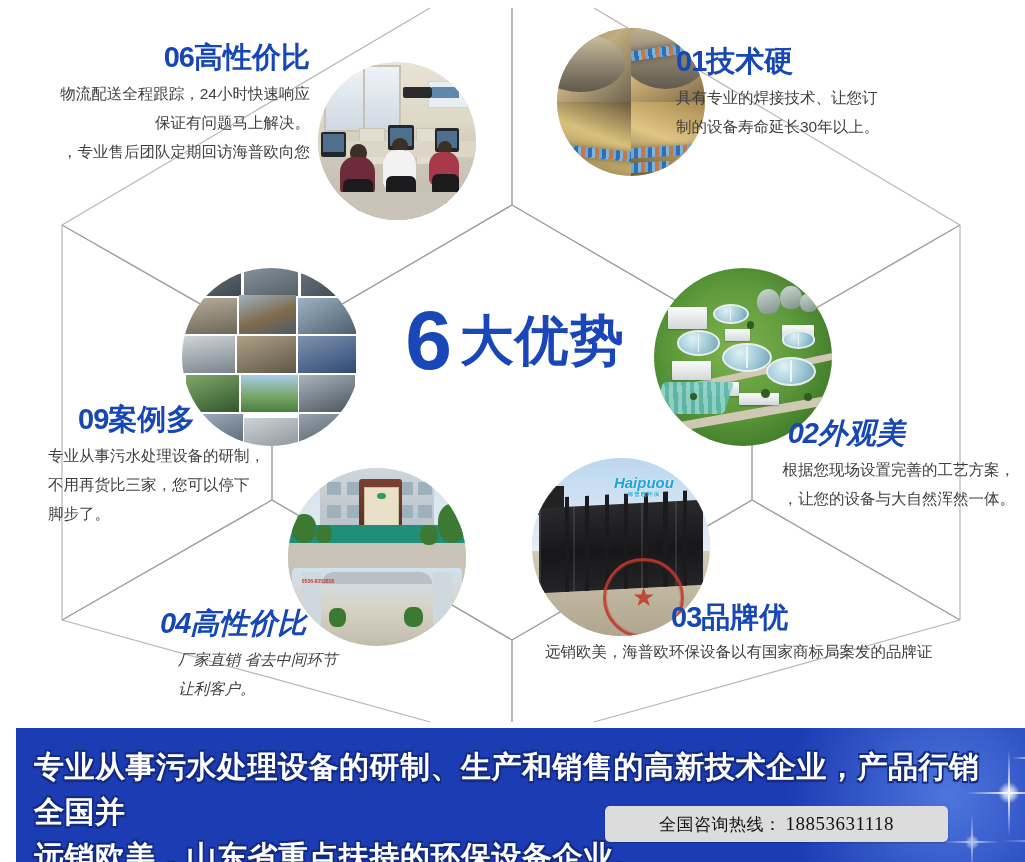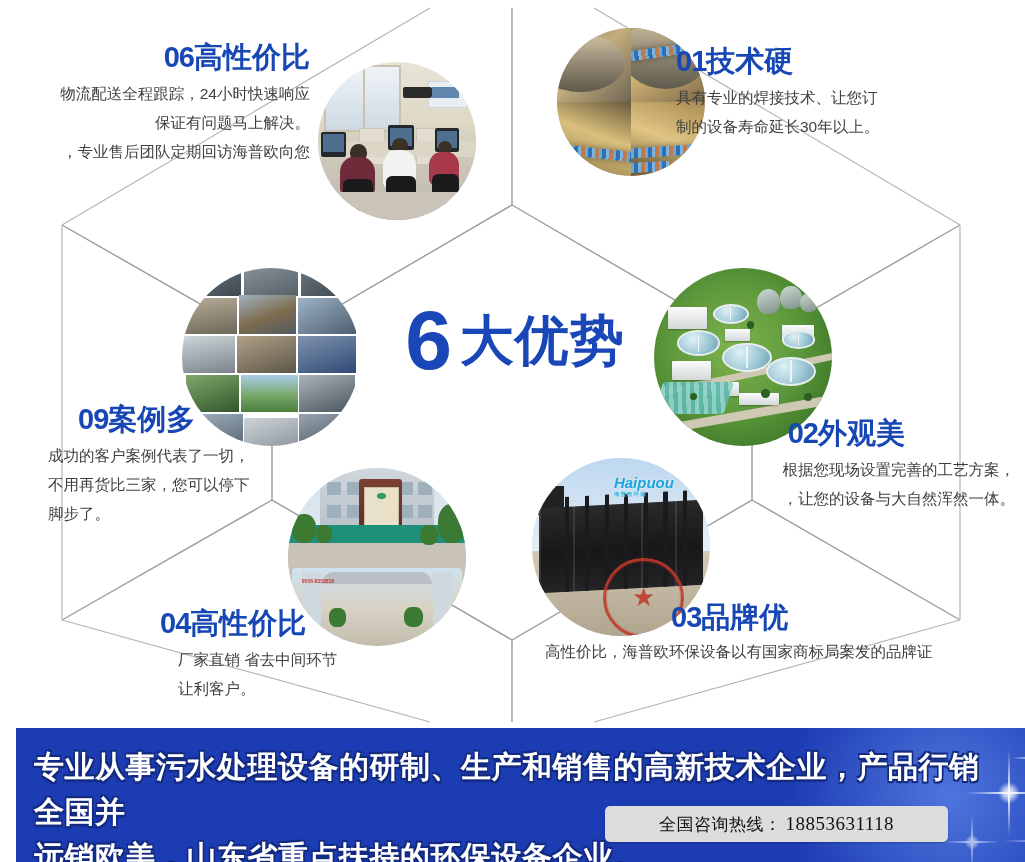--- a/index.html
+++ b/index.html
@@ -106,21 +106,21 @@
     border:2px solid #e8eef0;}
   .ph-aerial .tank:after{content:"";position:absolute;left:48%;top:6%;width:4%;height:88%;background:#eef5f7;}
   .ph-aerial .bld{position:absolute;background:linear-gradient(180deg,#fbfbfb,#d4d8d8);border-radius:1px;
     box-shadow:0 1px 2px rgba(0,0,0,.25);}
   .ph-aerial .dome{position:absolute;border-radius:50% 50% 42% 42%;
     background:linear-gradient(160deg,#cfd9d4,#7d9187);}
   .ph-aerial .road{position:absolute;background:#cfc9b4;}
   .ph-aerial .tree{position:absolute;border-radius:50%;background:#2d5e22;}
 
   
-  .ph-tank{background:linear-gradient(180deg,#cfe0ef 0%,#e2ecf4 32%,#cfc7b4 55%,#bdb4a0 100%);}
+  .ph-tank{background:linear-gradient(180deg,#cfe0ef 0%,#e2ecf4 32%,#cfc7b4 55%,#bdb4a0 100%);text-align:center;}
   .ph-tank .sky{position:absolute;left:0;top:0;width:100%;height:52%;
     background:linear-gradient(180deg,#bcd7ef,#e6eef5);}
   .ph-tank .ground{position:absolute;left:0;bottom:0;width:100%;height:30%;
     background:linear-gradient(180deg,#c4b9a2,#b0a58e);}
   .ph-tank .body{position:absolute;left:4%;top:26%;width:92%;height:48%;
     background:linear-gradient(180deg,#2a2a2c,#17171a 55%,#242427);
     transform:skewY(-3deg);}
   .ph-tank .body:before{
     content:"";position:absolute;left:0;top:0;width:100%;height:100%;
     background:repeating-linear-gradient(90deg,rgba(255,255,255,.10) 0 2px,transparent 2px 34px);}
@@ -316,21 +316,21 @@
       <div class="cell" style="left:6%;top:82%;width:28%;height:18%;background:linear-gradient(160deg,#9fb0be,#5b6874);"></div>
       <div class="cell" style="left:35%;top:84%;width:30%;height:18%;background:linear-gradient(160deg,#cdd4d9,#8b939a);"></div>
       <div class="cell" style="left:66%;top:82%;width:28%;height:18%;background:linear-gradient(160deg,#98a4b0,#4d5861);"></div>
     </div>
   </div>
   <div class="feat ta-l" style="left:48px;top:404px;width:300px;">
     <div class="title" style="padding-left:30px;">
       <span class="num">09</span><span>案例多</span>
     </div>
     <div class="desc" style="margin-top:8px;">
-      <div>成功的客户案例代表了一切，</div>
+      <div>专业从事污水处理设备的研制，</div>
       <div>不用再货比三家，您可以停下</div>
       <div>脚步了。</div>
     </div>
   </div>
 
   <div class="circ ph-aerial" style="left:654px;top:268px;width:178px;height:178px;">
     <div class="inner">
       <div class="road" style="left:-5%;top:58%;width:115%;height:4%;transform:rotate(-12deg);"></div>
       <div class="road" style="left:-5%;top:80%;width:115%;height:5%;transform:rotate(-10deg);"></div>
       <div class="bld" style="left:8%;top:22%;width:22%;height:12%;"></div>
@@ -348,21 +348,21 @@
       <div class="tank" style="left:63%;top:50%;width:26%;height:14%;"></div>
       <div class="tank" style="left:72%;top:35%;width:16%;height:8%;"></div>
       <div class="field"></div>
       <div class="tree" style="left:52%;top:30%;width:4%;height:4%;"></div>
       <div class="tree" style="left:60%;top:68%;width:5%;height:5%;"></div>
       <div class="tree" style="left:20%;top:70%;width:4%;height:4%;"></div>
       <div class="tree" style="left:84%;top:70%;width:5%;height:5%;"></div>
     </div>
   </div>
   <div class="feat ta-r" style="left:700px;top:418px;width:315px;">
-    <div class="title" style="padding-right:110px;">
+    <div class="title" style="padding-right:110px;font-style:italic;">
       <span class="num">02</span><span>外观美</span>
     </div>
     <div class="desc" style="margin-top:8px;">
       <div>根据您现场设置完善的工艺方案，</div>
       <div>，让您的设备与大自然浑然一体。</div>
     </div>
   </div>
 
   <div class="circ ph-gate" style="left:288px;top:468px;width:178px;height:178px;">
     <div class="inner">
@@ -390,21 +390,21 @@
       <div class="lower">
         <div class="pill" style="left:6%;"></div>
         <div class="pill" style="right:6%;"></div>
         <div class="arch"></div>
         <div class="red">0536-8353818</div>
         <div class="bush" style="left:22%;top:54%;width:10%;height:26%;border-radius:40%;"></div>
         <div class="bush" style="left:66%;top:52%;width:11%;height:28%;border-radius:40%;"></div>
       </div>
     </div>
   </div>
-  <div class="feat ta-l" style="left:160px;top:608px;width:320px;">
+  <div class="feat ta-l" style="left:160px;top:608px;width:320px;font-style:italic;">
     <div class="title">
       <span class="num">04</span><span>高性价比</span>
     </div>
     <div class="desc" style="margin-top:8px;padding-left:18px;">
       <div>厂家直销 省去中间环节</div>
       <div>让利客户。</div>
     </div>
   </div>
 
   <div class="circ ph-tank" style="left:532px;top:458px;width:178px;height:178px;">
@@ -428,21 +428,21 @@
       <div class="stamp">
           <span class="star">★</span>
         </div>
     </div>
   </div>
   <div class="feat ta-l" style="left:545px;top:602px;width:470px;">
     <div class="title" style="padding-left:126px;">
       <span class="num">03</span><span>品牌优</span>
     </div>
     <div class="desc" style="margin-top:6px;">
-      <div>高性价比，海普欧环保设备以有国家商标局案发的品牌证</div>
+      <div>远销欧美，海普欧环保设备以有国家商标局案发的品牌证</div>
     </div>
   </div>
 
   <div id="banner">
     <div class="bgglow"></div>
 
     <div class="spark" style="left:950px;top:22px;width:86px;height:86px;opacity:.95;">
       <i></i>
         <b></b>
         <em></em>

